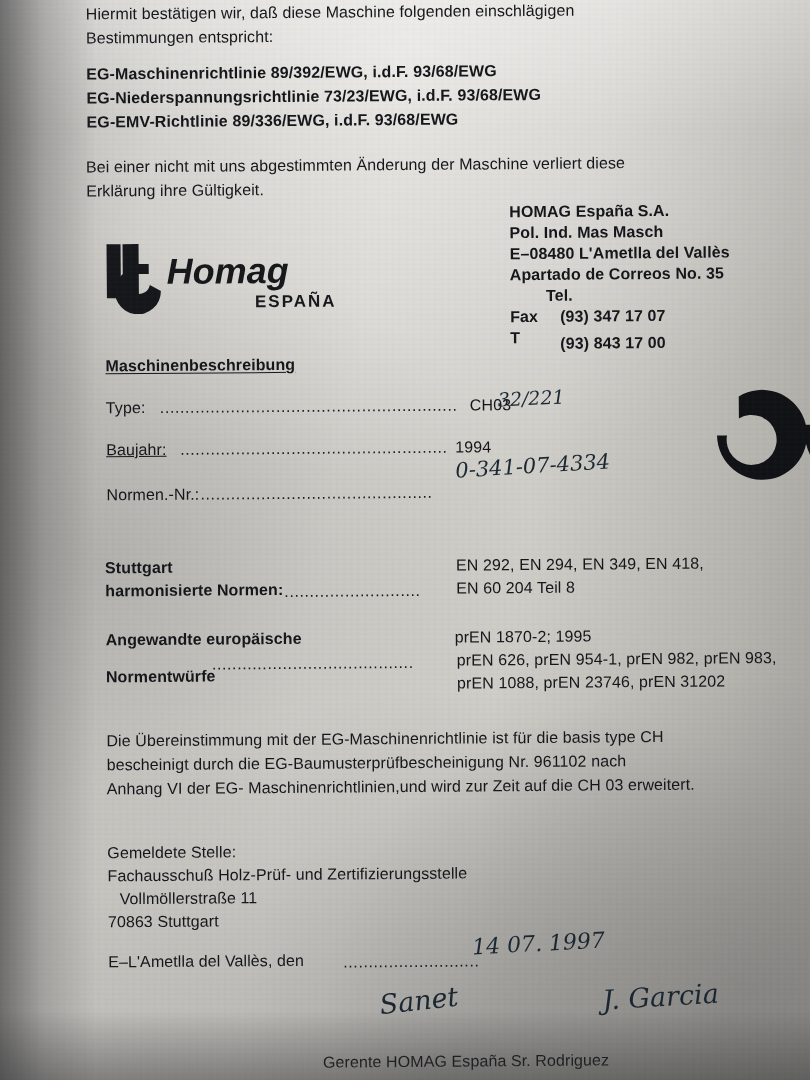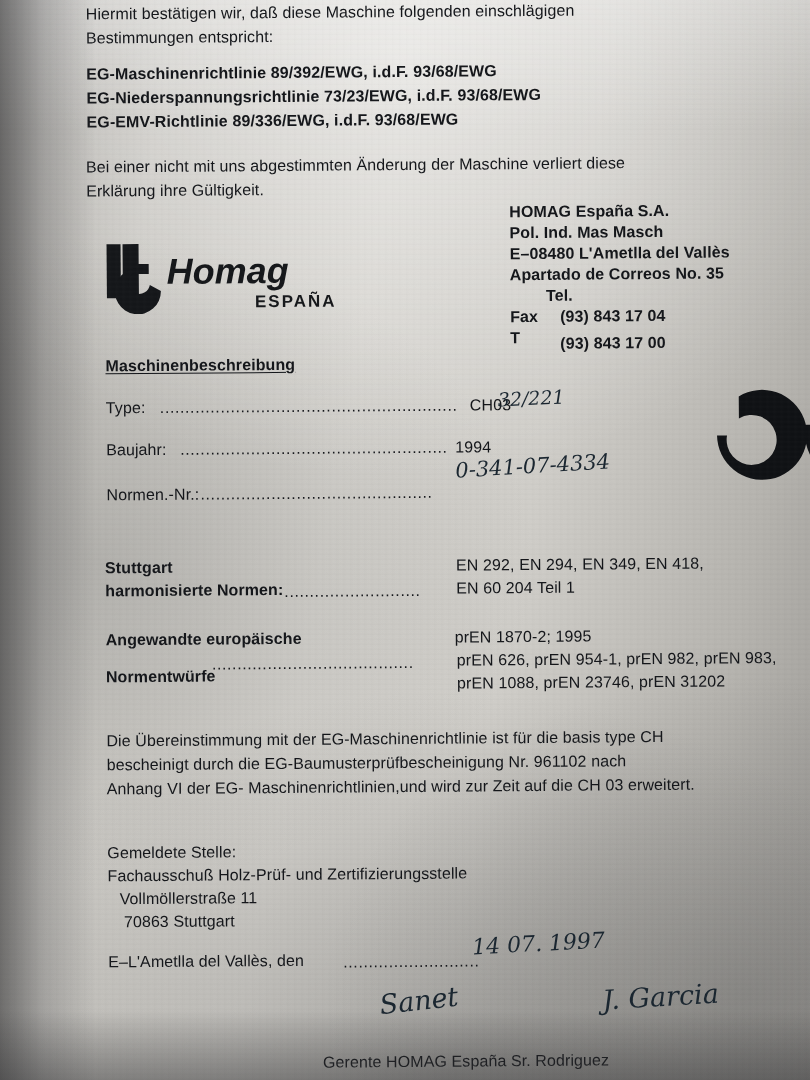--- a/index.html
+++ b/index.html
@@ -133,21 +133,21 @@
   <div class="t s16" style="left:88px; top:155px;">Bei einer nicht mit uns abgestimmten Änderung der Maschine verliert diese</div>
   <div class="t s16" style="left:88px; top:179px;">Erklärung ihre Gültigkeit.</div>
 
   <div class="t s16 b" style="left:511px; top:203px;">HOMAG España S.A.</div>
   <div class="t s16 b" style="left:511px; top:224px;">Pol. Ind. Mas Masch</div>
   <div class="t s16 b" style="left:511px; top:245px;">E–08480 L'Ametlla del Vallès</div>
   <div class="t s16 b" style="left:511px; top:266px;">Apartado de Correos No. 35</div>
   <div class="t s16 b" style="left:511px; top:287px;margin-left:36px;">Tel.</div>
   <div class="t s16 b" style="left:561px; top:287px;margin-top:48px;">(93) 843 17 00</div>
   <div class="t s16 b" style="left:511px; top:308px;">Fax</div>
-  <div class="t s16 b" style="left:561px; top:308px;">(93) 843 17 04</div>
+  <div class="t s16 b" style="left:561px; top:308px;">(93) 347 17 07</div>
   <div class="t s16 b" style="left:511px; top:329px;">T</div>
 
   <div id="logo">
     <svg viewBox="0 0 240 74" width="240" height="74" aria-hidden="true">
 
       <rect x="2" y="4" width="14" height="54" fill="#15171a"></rect>
       <path d="M18 4 h16 v20 h10 v10 h-10 v24 h-16 z" fill="#15171a"></path>
 
       <path d="M44 31 a23 23 0 1 0 12 20 l-11 -6 a11 11 0 1 1 -6 -12 z" fill="#15171a"></path>
 
@@ -157,21 +157,21 @@
     </svg>
   </div>
 
   <div class="t s16 b u" style="left:106px; top:354px;">Maschinenbeschreibung</div>
 
   <div class="t s16" style="left:106px; top:396px;">Type:</div>
   <div class="t s16 dots" style="left:160px; top:396px;">...........................................................</div>
   <div class="t s16" style="left:470px; top:396px;">CH03</div>
   <div class="hand hw-type">32/221</div>
 
-  <div class="t s16" style="left:106px; top:438px;">Baujahr:</div>
+  <div class="t s16" style="left:106px; top:438px;text-decoration:underline;">Baujahr:</div>
   <div class="t s16 dots" style="left:180px; top:438px;">.....................................................</div>
   <div class="t s16" style="left:455px; top:438px;">1994</div>
 
   <div class="t s16" style="left:106px; top:483px;">Normen.-Nr.:</div>
   <div class="t s16 dots" style="left:200px; top:483px;">..............................................</div>
   <div class="hand hw-nr">0-341-07-4334</div>
 
   <div id="cemark">
     <svg viewBox="0 0 165 120" width="165" height="120" aria-hidden="true">
 
@@ -179,37 +179,37 @@
 
       <path d="M150 60 a45 45 0 1 0 22 -39 l0 22 a25 25 0 1 1 -12 17 z" fill="#101215"></path>
       <rect x="126" y="50" width="44" height="16" fill="#101215"></rect>
     </svg>
   </div>
 
   <div class="t s16 b" style="left:104px; top:556px;">Stuttgart</div>
   <div class="t s16 b" style="left:104px; top:579px;">harmonisierte Normen:</div>
   <div class="t s16 dots" style="left:278px; top:581px;"> ...........................</div>
   <div class="t s16" style="left:455px; top:556px;">EN 292, EN 294, EN 349, EN 418,</div>
-  <div class="t s16" style="left:455px; top:579px;">EN 60 204 Teil 1</div>
+  <div class="t s16" style="left:455px; top:579px;">EN 60 204 Teil 8</div>
 
   <div class="t s16 b" style="left:104px; top:628px;">Angewandte europäische</div>
   <div class="t s16 b" style="left:104px; top:665px;text-align:center;">Normentwürfe</div>
   <div class="t s16 dots" style="left:205px; top:653px;"> ........................................</div>
   <div class="t s16" style="left:453px; top:628px;">prEN 1870-2; 1995</div>
   <div class="t s16" style="left:455px; top:651px;">prEN 626, prEN 954-1, prEN 982, prEN 983,</div>
   <div class="t s16" style="left:455px; top:674px;">prEN 1088, prEN 23746, prEN 31202</div>
 
   <div class="t s16" style="left:104px; top:729px;">Die Übereinstimmung mit der EG-Maschinenrichtlinie ist für die basis type CH</div>
   <div class="t s16" style="left:104px; top:753px;">bescheinigt durch die EG-Baumusterprüfbescheinigung Nr. 961102 nach</div>
   <div class="t s16" style="left:104px; top:777px;">Anhang VI der EG- Maschinenrichtlinien,und wird zur Zeit auf die CH 03 erweitert.</div>
 
   <div class="t s16" style="left:104px; top:841px;">Gemeldete Stelle:</div>
   <div class="t s16" style="left:104px; top:864px;">Fachausschuß Holz-Prüf- und Zertifizierungsstelle</div>
   <div class="t s16" style="left:104px; top:887px;margin-left:12px;">Vollmöllerstraße 11</div>
-  <div class="t s16" style="left:104px; top:910px;margin-left:16px;">70863 Stuttgart</div>
+  <div class="t s16" style="left:104px; top:910px;">70863 Stuttgart</div>
 
   <div class="t s16" style="left:104px; top:950px;">E–L'Ametlla del Vallès, den</div>
   <div class="t s16 dots" style="left:334px; top:952px;"> ...........................</div>
   <div class="hand hw-date">14 07. 1997</div>
 
   <div class="hand" id="sig-left">Sanet</div>
   <div class="hand" id="sig-right">J. Garcia</div>
 
   <div class="t s16" style="left:318px; top:1052px;">Gerente HOMAG España Sr. Rodriguez</div>
 

